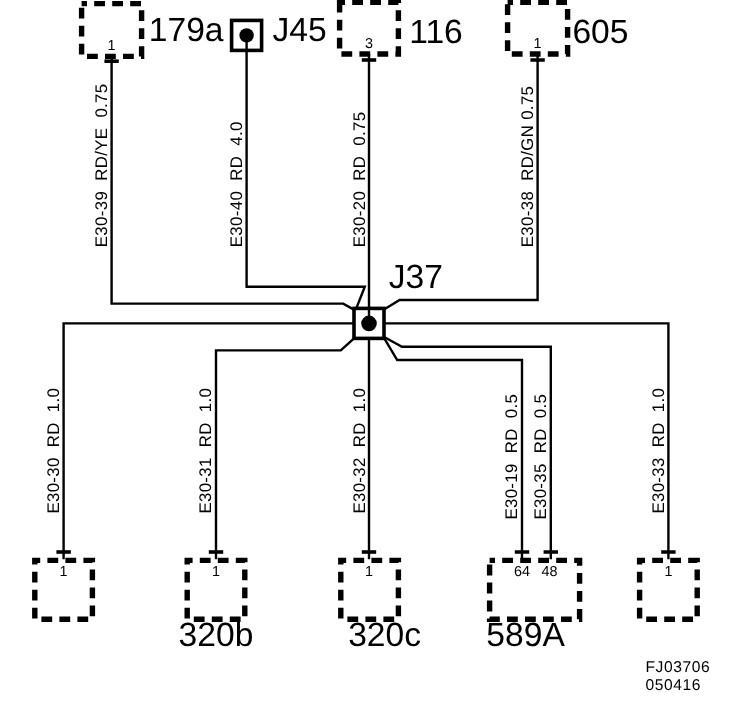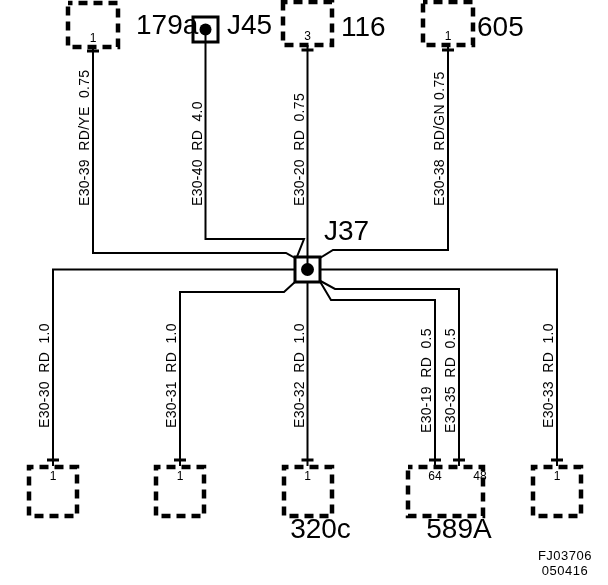--- a/index.html
+++ b/index.html
@@ -35,21 +35,21 @@
     white-space: pre;
     letter-spacing: 0.3px;
     transform: rotate(-90deg);
     transform-origin: 0 0;
     color: #000;
   }
   .footer {
     position: absolute;
     right: 16px;
     top: 548px;
-    text-align: center;
+    text-align: left;
     font-size: 13px;
     line-height: 15px;
     letter-spacing: 0.5px;
     color: #000;
   }
 </style>
 </head>
 <body>
 
 <div class="canvas">
@@ -92,36 +92,37 @@
       <line x1="301.5" y1="460" x2="313.5" y2="460"></line>
       <line x1="429" y1="460" x2="441" y2="460"></line>
       <line x1="453" y1="460" x2="465" y2="460"></line>
       <line x1="551" y1="460" x2="563" y2="460"></line>
     </g>
 
     <circle cx="205.5" cy="29.5" r="6" fill="#000"></circle>
     <circle cx="307.5" cy="269.5" r="6.5" fill="#000"></circle>
   </svg>
 
-  <div class="comp-label" style="left:136px; top:10px;">179a</div>
+  <div class="comp-label" style="left:124px; top:10px;">179a</div>
   <div class="comp-label" style="left:227px; top:10px;">J45</div>
   <div class="comp-label" style="left:341px; top:12px;">116</div>
   <div class="comp-label" style="left:477px; top:12px;text-align:right;">605</div>
   <div class="comp-label" style="left:324px; top:216px;">J37</div>
+  <div class="comp-label centered" style="left:180px;   top:514px;">320b</div>
   <div class="comp-label centered" style="left:307.5px; top:514px;margin-left:13px;">320c</div>
-  <div class="comp-label centered" style="left:459px; top:514px;">589A</div>
+  <div class="comp-label centered" style="left:438px; top:514px;">589A</div>
 
   <div class="pin-num" style="left:93px;    top:32px;">1</div>
   <div class="pin-num" style="left:307.5px; top:30px;">3</div>
   <div class="pin-num" style="left:448px;   top:30px;">1</div>
   <div class="pin-num" style="left:53px;    top:470px;">1</div>
   <div class="pin-num" style="left:180px;   top:470px;">1</div>
   <div class="pin-num" style="left:307.5px; top:470px;">1</div>
   <div class="pin-num" style="left:435px;   top:470px;">64</div>
-  <div class="pin-num" style="left:480px;   top:470px;">48</div>
+  <div class="pin-num" style="left:458px;   top:470px;">48</div>
   <div class="pin-num" style="left:557px;   top:470px;">1</div>
 
   <div class="vlabel" style="left:76px;    top:206px;">E30-39  RD/YE  0.75</div>
   <div class="vlabel" style="left:188.5px; top:206px;">E30-40  RD  4.0</div>
   <div class="vlabel" style="left:290.5px; top:206px;">E30-20  RD  0.75</div>
   <div class="vlabel" style="left:431px;   top:206px;">E30-38  RD/GN 0.75</div>
   <div class="vlabel" style="left:36px;    top:428px;">E30-30  RD  1.0</div>
   <div class="vlabel" style="left:163px;   top:428px;">E30-31  RD  1.0</div>
   <div class="vlabel" style="left:290.5px; top:428px;">E30-32  RD  1.0</div>
   <div class="vlabel" style="left:418px;   top:433px;">E30-19  RD  0.5</div>

